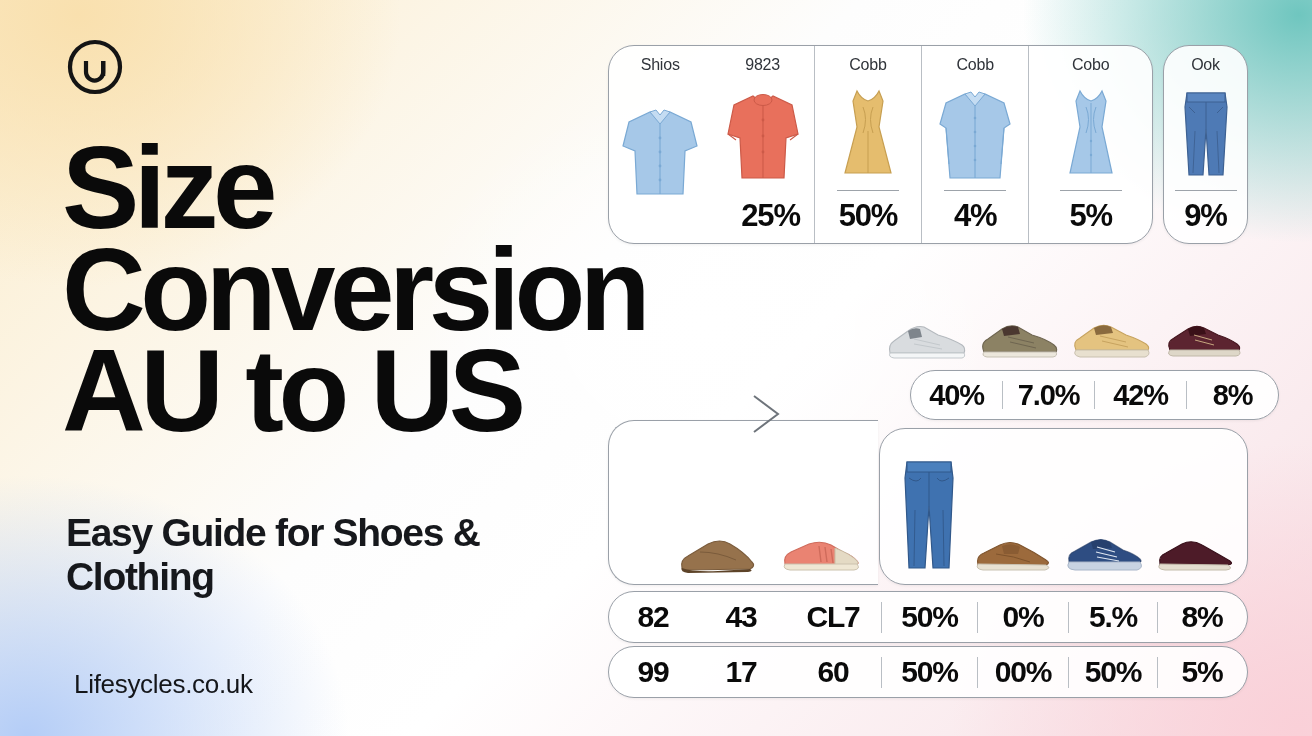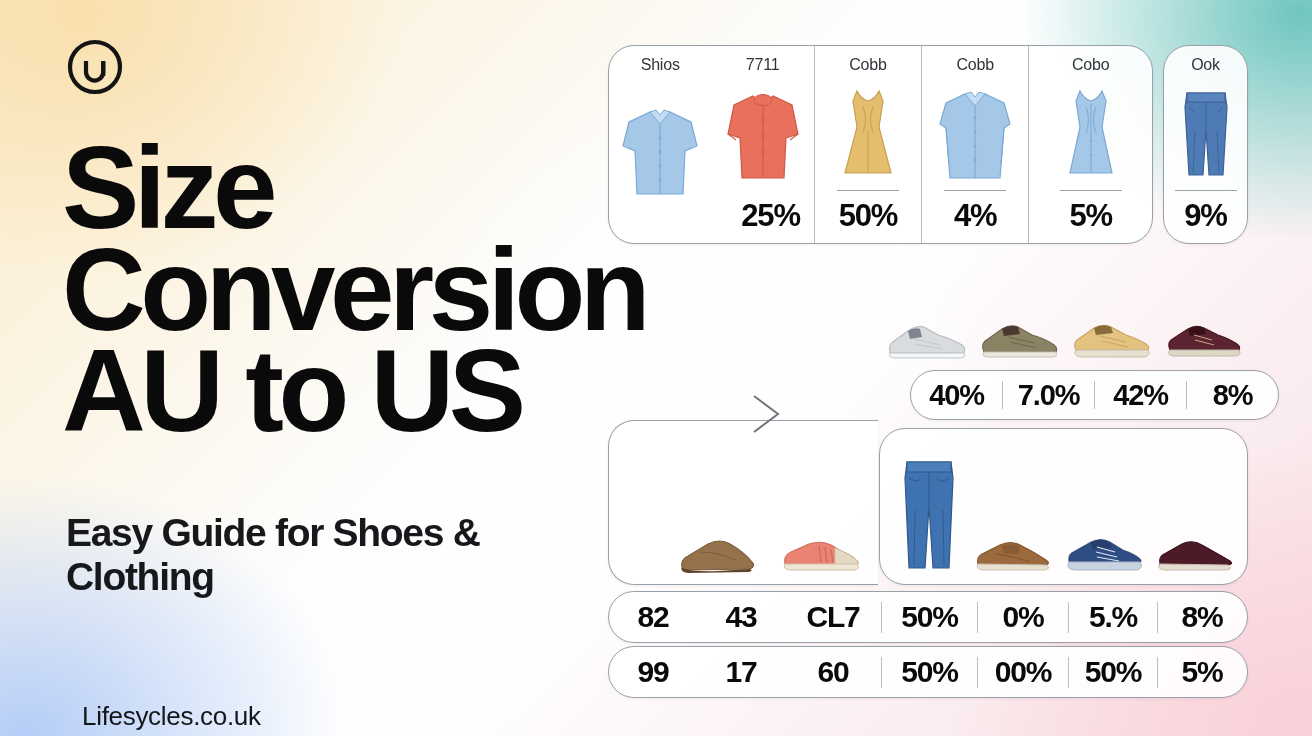--- a/index.html
+++ b/index.html
@@ -57,26 +57,25 @@
     position: absolute;
     left: 0; top: 511px;
     font-size: 39px;
     font-weight: 700;
     letter-spacing: -1.3px;
     color: #16181c;
   }
 
   .footer-url {
     position: absolute;
-    left: 16px; top: 669px;
+    left: 8px; top: 669px;
     font-size: 26px;
     font-weight: 400;
     letter-spacing: -0.3px;
     color: #14161a;
-    margin-top: 32px;
   }
 
   
   .card {
     position: absolute;
     background: rgba(255,255,255,0.90);
     border: 1px solid #9aa0a8;
     box-shadow: 0 1px 3px rgba(0,0,0,0.06);
   }
 
@@ -245,21 +244,21 @@
               <circle cx="43" cy="50" r="1.4" fill="#7aa9d4"></circle>
             <circle cx="43" cy="64" r="1.4" fill="#7aa9d4"></circle>
               <circle cx="43" cy="78" r="1.4" fill="#7aa9d4"></circle>
           </svg>
         </div>
         <div class="cloth-rule hidden"></div>
         <div class="cloth-val"></div>
       </div>
 
       <div class="cloth-cell" style="width:106px">
-        <div class="cloth-head">7711</div>
+        <div class="cloth-head">9823</div>
         <div class="cloth-art">
           <svg width="82" height="100" viewBox="0 0 82 100">
             <path d="M31 12 L41 20 L51 12 L70 21 L76 50 L64 54 L62 94 L20 94 L18 54 L6 50 L12 21 Z" fill="#e8705c" stroke="#cc5a48" stroke-width="1.2"></path>
             <ellipse cx="41" cy="16" rx="9" ry="5.5" fill="#e8705c" stroke="#cc5a48" stroke-width="1"></ellipse>
             <line x1="41" y1="21" x2="41" y2="94" stroke="#cc5a48" stroke-width="1.1"></line>
             <path d="M6 50 L14 56 M76 50 L68 56" stroke="#cc5a48" stroke-width="1.1" fill="none"></path>
             <circle cx="41" cy="36" r="1.4" fill="#cc5a48"></circle>
               <circle cx="41" cy="52" r="1.4" fill="#cc5a48"></circle>
             <circle cx="41" cy="68" r="1.4" fill="#cc5a48"></circle>
           </svg>

